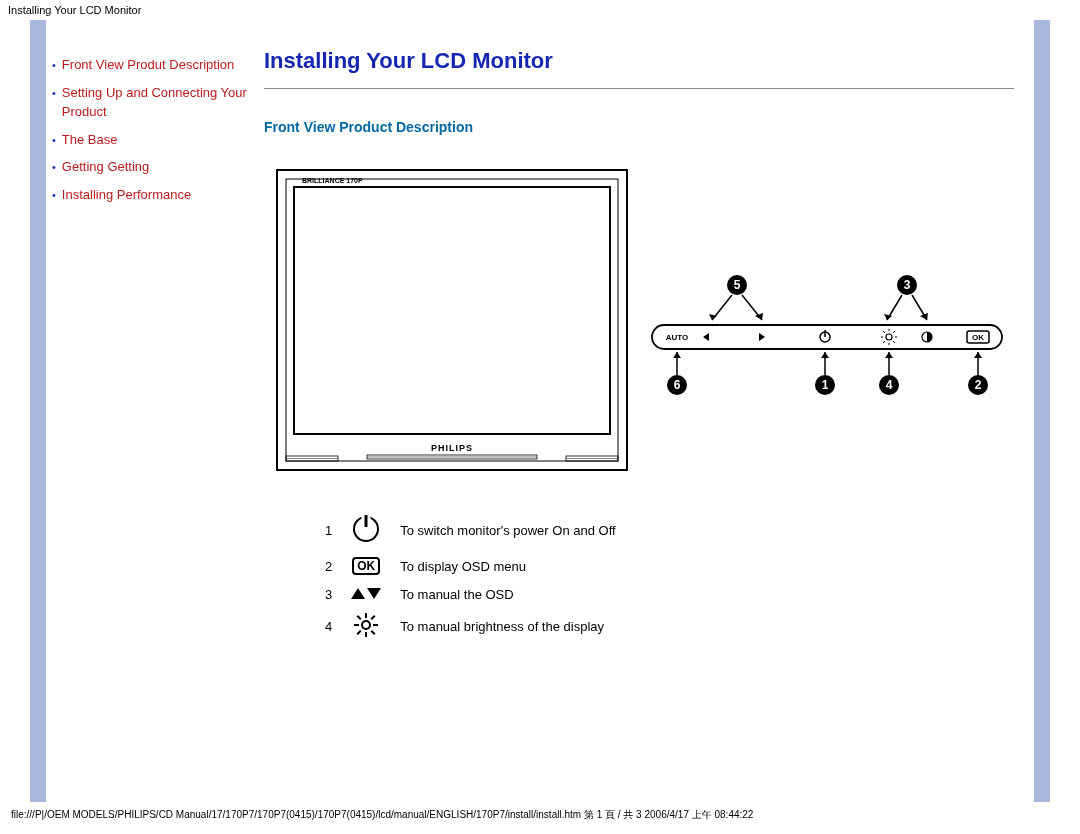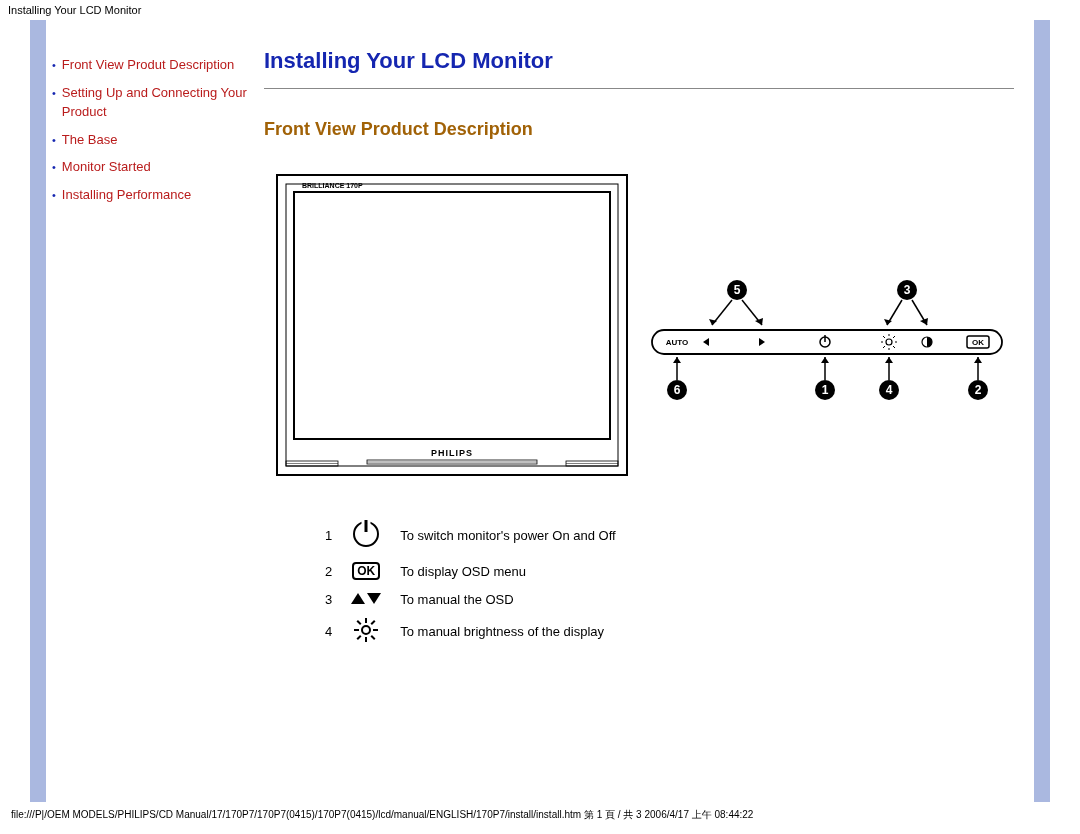--- a/index.html
+++ b/index.html
@@ -63,22 +63,22 @@
     font-size: 22px;
     font-weight: bold;
     margin: 0 0 14px 0;
   }
   .hr {
     border: none;
     border-top: 1px solid #888;
     margin: 0 0 30px 0;
   }
   .section-title {
-    color: #a16207;
-    font-size: 18px;
+    color: #0369a1;
+    font-size: 14px;
     font-weight: bold;
     margin-bottom: 30px;
   }
   .figure-wrap {
     display: flex;
     flex-direction: row;
     align-items: center;
   }
   .figure {
     margin: 0 auto;
@@ -166,21 +166,21 @@
       <li class="nav-item">
         <span class="nav-bullet">•</span>
         <span class="nav-link">Setting Up and Connecting Your Product</span>
       </li>
       <li class="nav-item">
         <span class="nav-bullet">•</span>
         <span class="nav-link">The Base</span>
       </li>
       <li class="nav-item">
         <span class="nav-bullet">•</span>
-        <span class="nav-link">Monitor Started</span>
+        <span class="nav-link">Getting Getting</span>
       </li>
       <li class="nav-item">
         <span class="nav-bullet">•</span>
         <span class="nav-link">Installing Performance</span>
       </li>
     </ul>
   </div>
 
   <div class="main">
     <h1 class="page-title">Installing Your LCD Monitor</h1>

